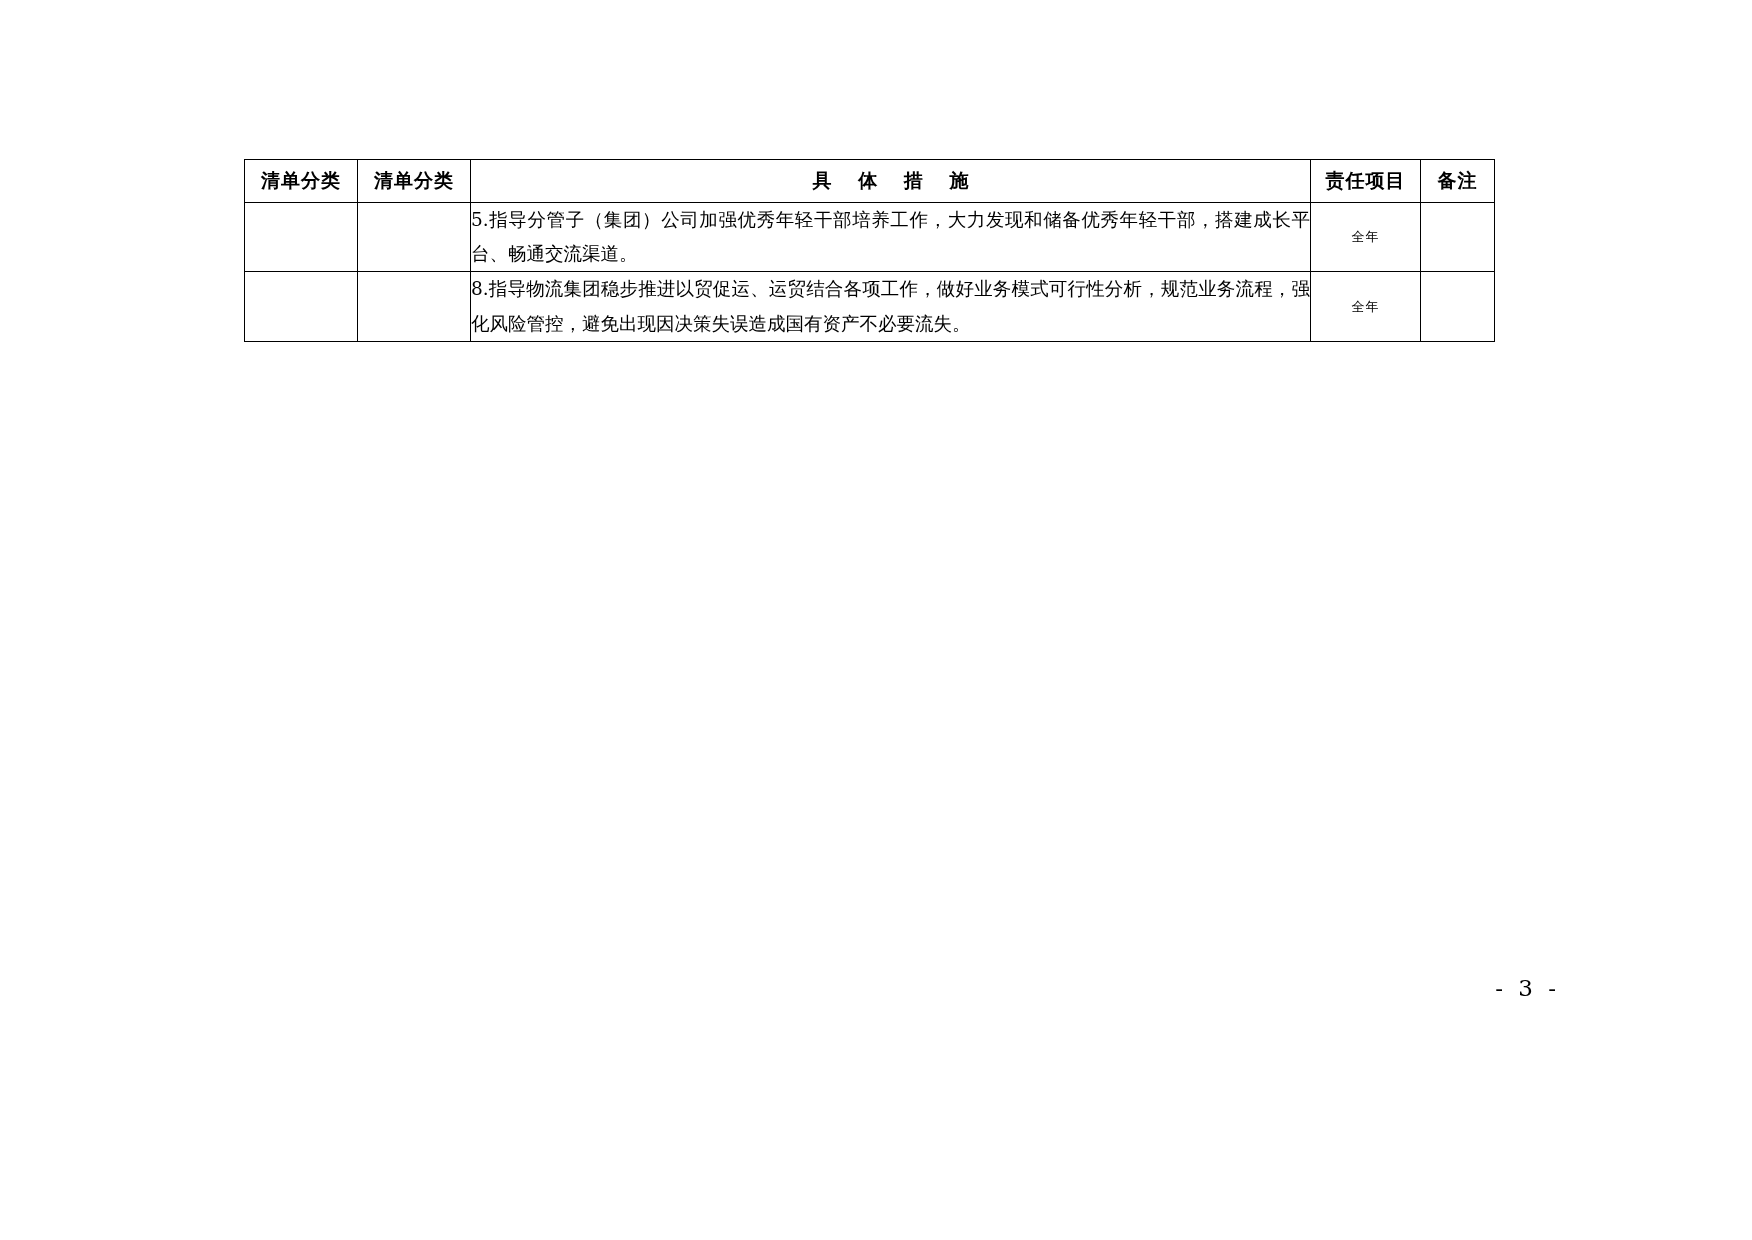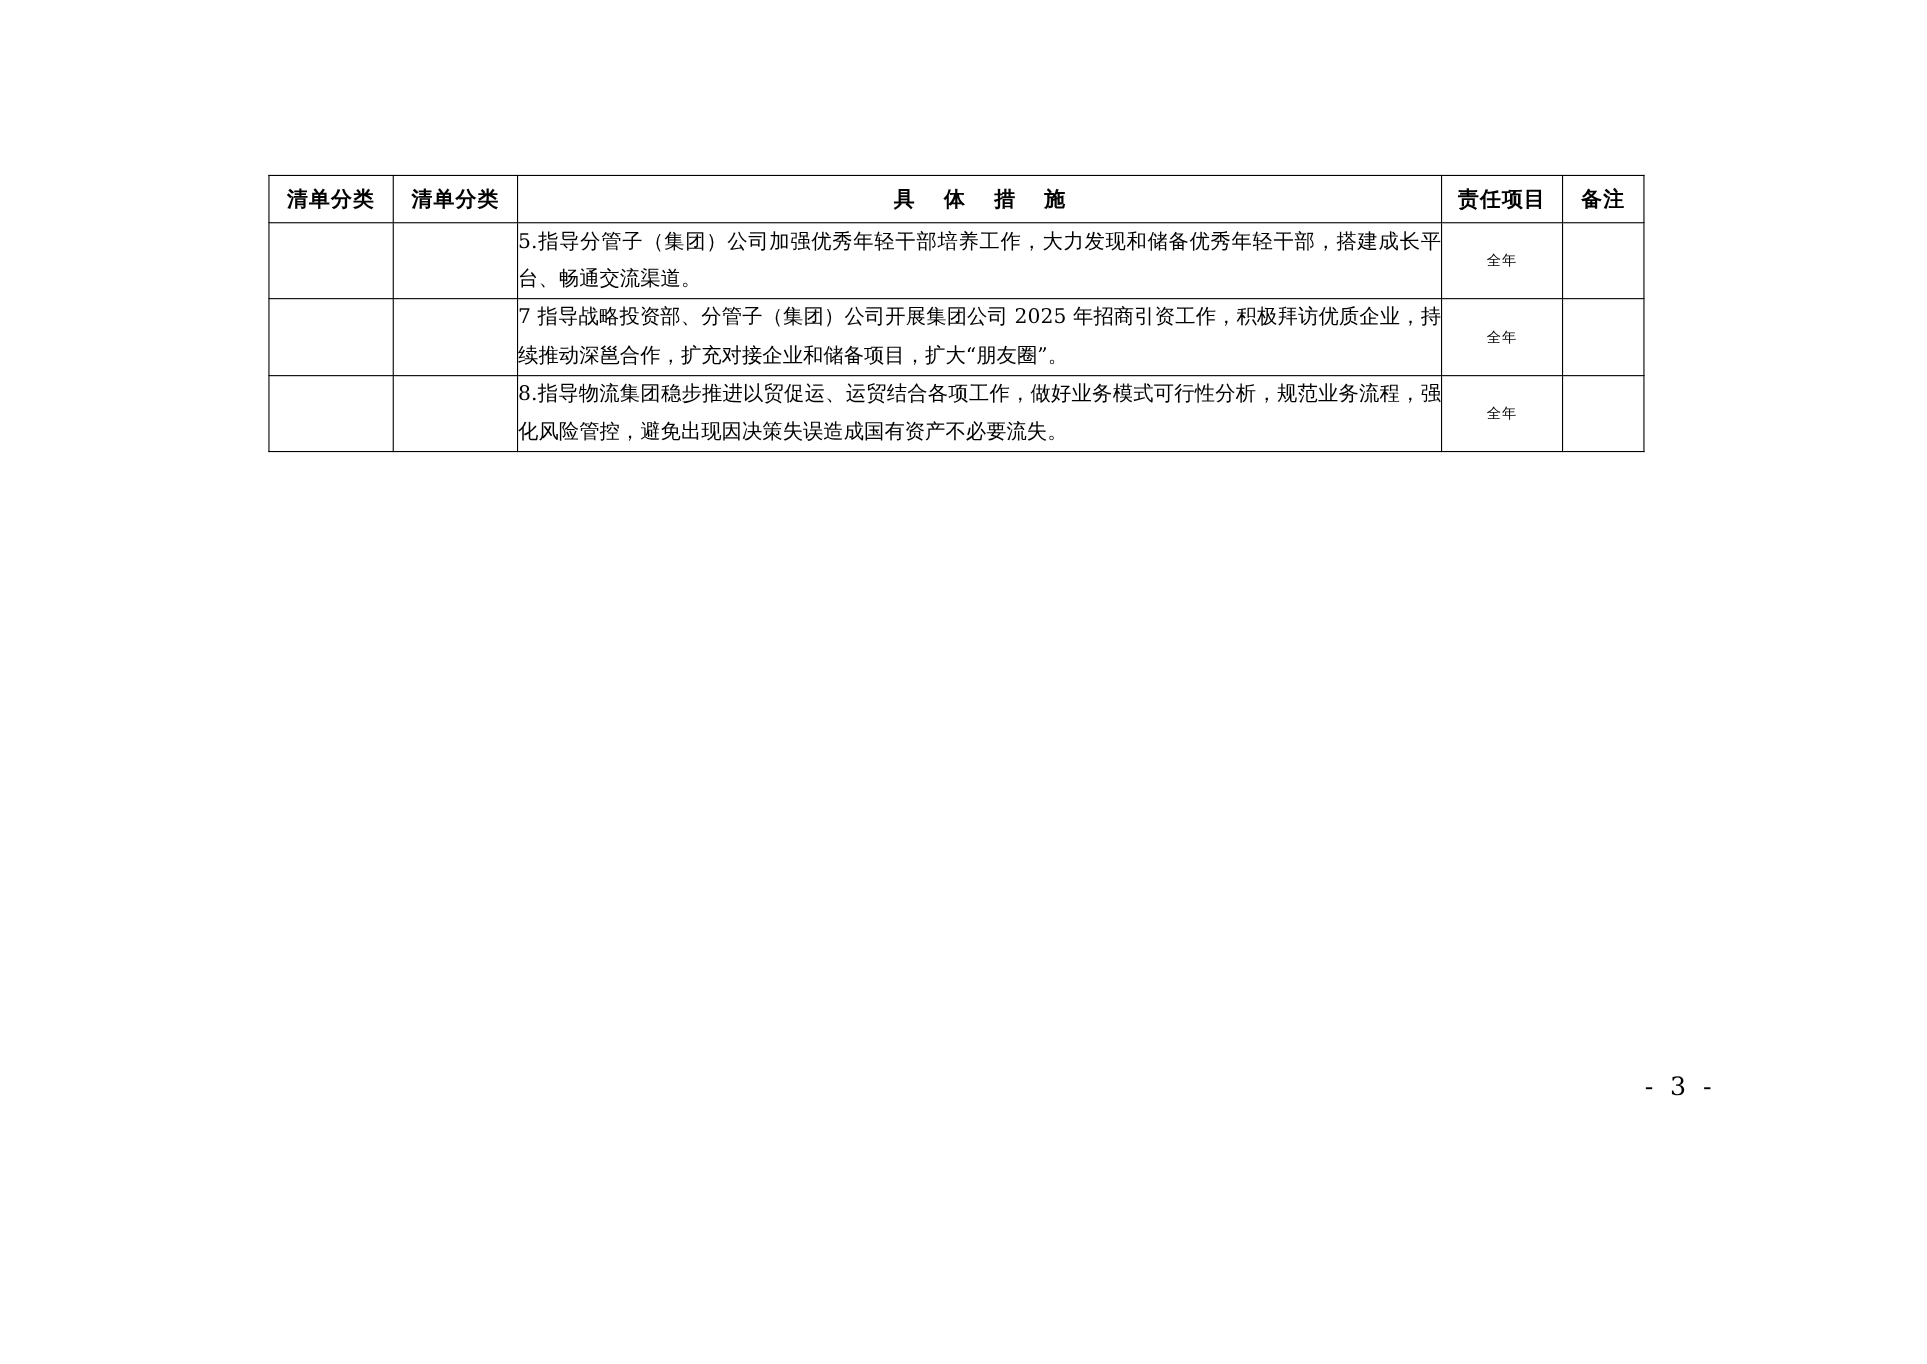--- a/index.html
+++ b/index.html
@@ -106,27 +106,20 @@
       <tr>
         <td class="blank-cell"></td>
         <td class="blank-cell"></td>
         <td class="measure-cell">5.指导分管子（集团）公司加强优秀年轻干部培养工作，大力发现和储备优秀年轻干部，搭建成长平台、畅通交流渠道。</td>
         <td class="deadline-cell">全年</td>
         <td class="blank-cell"></td>
       </tr>
       <tr>
         <td class="blank-cell"></td>
         <td class="blank-cell"></td>
-        <td class="measure-cell">7 指导战略投资部、分管子（集团）公司开展集团公司 2025 年招商引资工作，积极拜访优质企业，持续推动深邕合作，扩充对接企业和储备项目，扩大“朋友圈”。</td>
-        <td class="deadline-cell">全年</td>
-        <td class="blank-cell"></td>
-      </tr>
-      <tr>
-        <td class="blank-cell"></td>
-        <td class="blank-cell"></td>
         <td class="measure-cell">8.指导物流集团稳步推进以贸促运、运贸结合各项工作，做好业务模式可行性分析，规范业务流程，强化风险管控，避免出现因决策失误造成国有资产不必要流失。</td>
         <td class="deadline-cell">全年</td>
         <td class="blank-cell"></td>
       </tr>
     </tbody>
   </table>
 
   <div class="page-number">- 3 -</div>
 
 </div>

